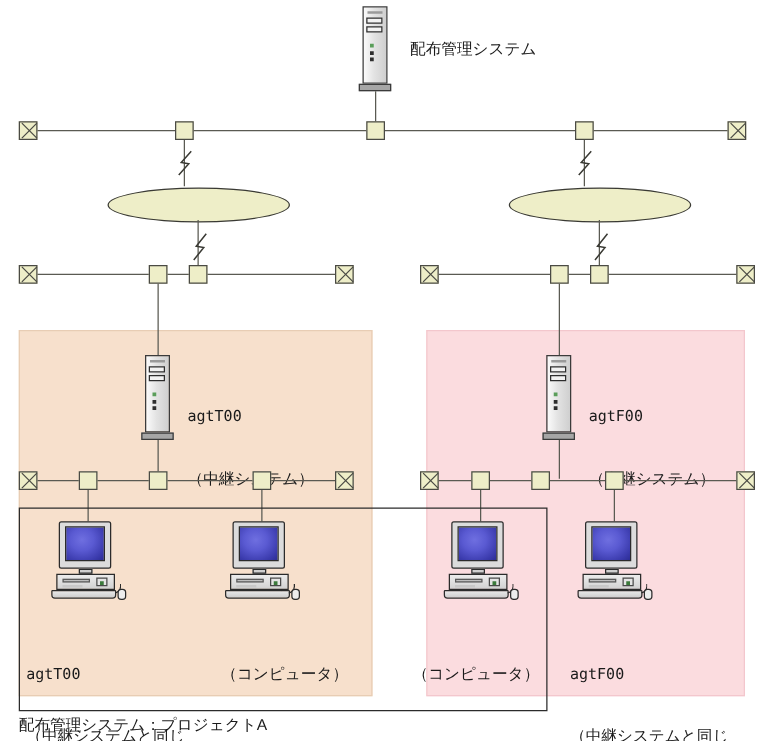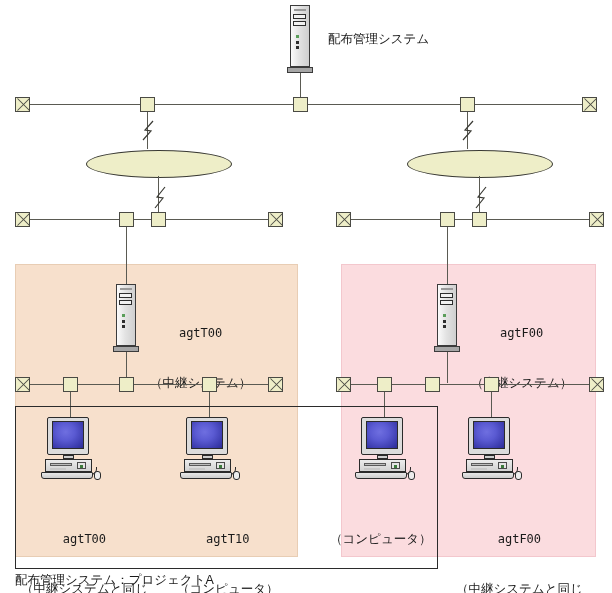--- a/index.html
+++ b/index.html
@@ -72,21 +72,21 @@
       background:linear-gradient(to bottom,#e8e8e8,#cdcdcd);border:1.4px solid #2b2b2b;
       border-radius:1px 1px 3px 3px;}
   .pc .mouse{position:absolute;left:55px;top:54px;width:7px;height:9px;box-sizing:border-box;
       background:#ededed;border:1.3px solid #2b2b2b;border-radius:3px;}
   .pc .mwire{position:absolute;left:47px;top:50px;width:10px;height:7px;
       border-right:1.2px solid #2b2b2b;border-bottom:1.2px solid #2b2b2b;border-radius:0 0 6px 0;}
 
   
   .lbl{position:absolute;white-space:pre;line-height:16px;}
   .lbl.jp{font-size:12.5px;}
-  .nodelbl{position:absolute;white-space:pre;line-height:16.5px;font-size:12px;text-align:center;}
+  .nodelbl{position:absolute;white-space:pre;line-height:16.5px;font-size:12px;}
   .nodelbl .id{font-family:"DejaVu Sans Mono","Liberation Mono",monospace;font-size:12px;display:block;}
   .nodelbl .jp{font-size:12.5px;display:block;}
 </style>
 </head>
 <body>
 
 <div id="stage">
 
   <div class="region tokyo" style="left:15px;top:264px;right:auto;width:283px;height:293px;"></div>
   <div class="region osaka" style="left:341px;top:264px;width:255px;height:293px;"></div>
@@ -259,21 +259,20 @@
       <div class="kb"></div>
       <div class="mouse"></div>
   </div>
 
   <div class="nodelbl" style="left:21px;top:498px;">
     <span class="id">agtT00</span>
     <span class="jp">（中継システムと同じ</span>
     
   </div>
   <div class="nodelbl" style="left:177px;top:498px;">
-    <span class="id">agtT10</span>
     <span class="jp">（コンピュータ）</span>
   </div>
   <div class="nodelbl" style="left:330px;top:498px;">
     <span class="jp">（コンピュータ）</span>
   </div>
   <div class="nodelbl" style="left:456px;top:498px;">
     <span class="id">agtF00</span>
     <span class="jp">（中継システムと同じ</span>
     
   </div>

